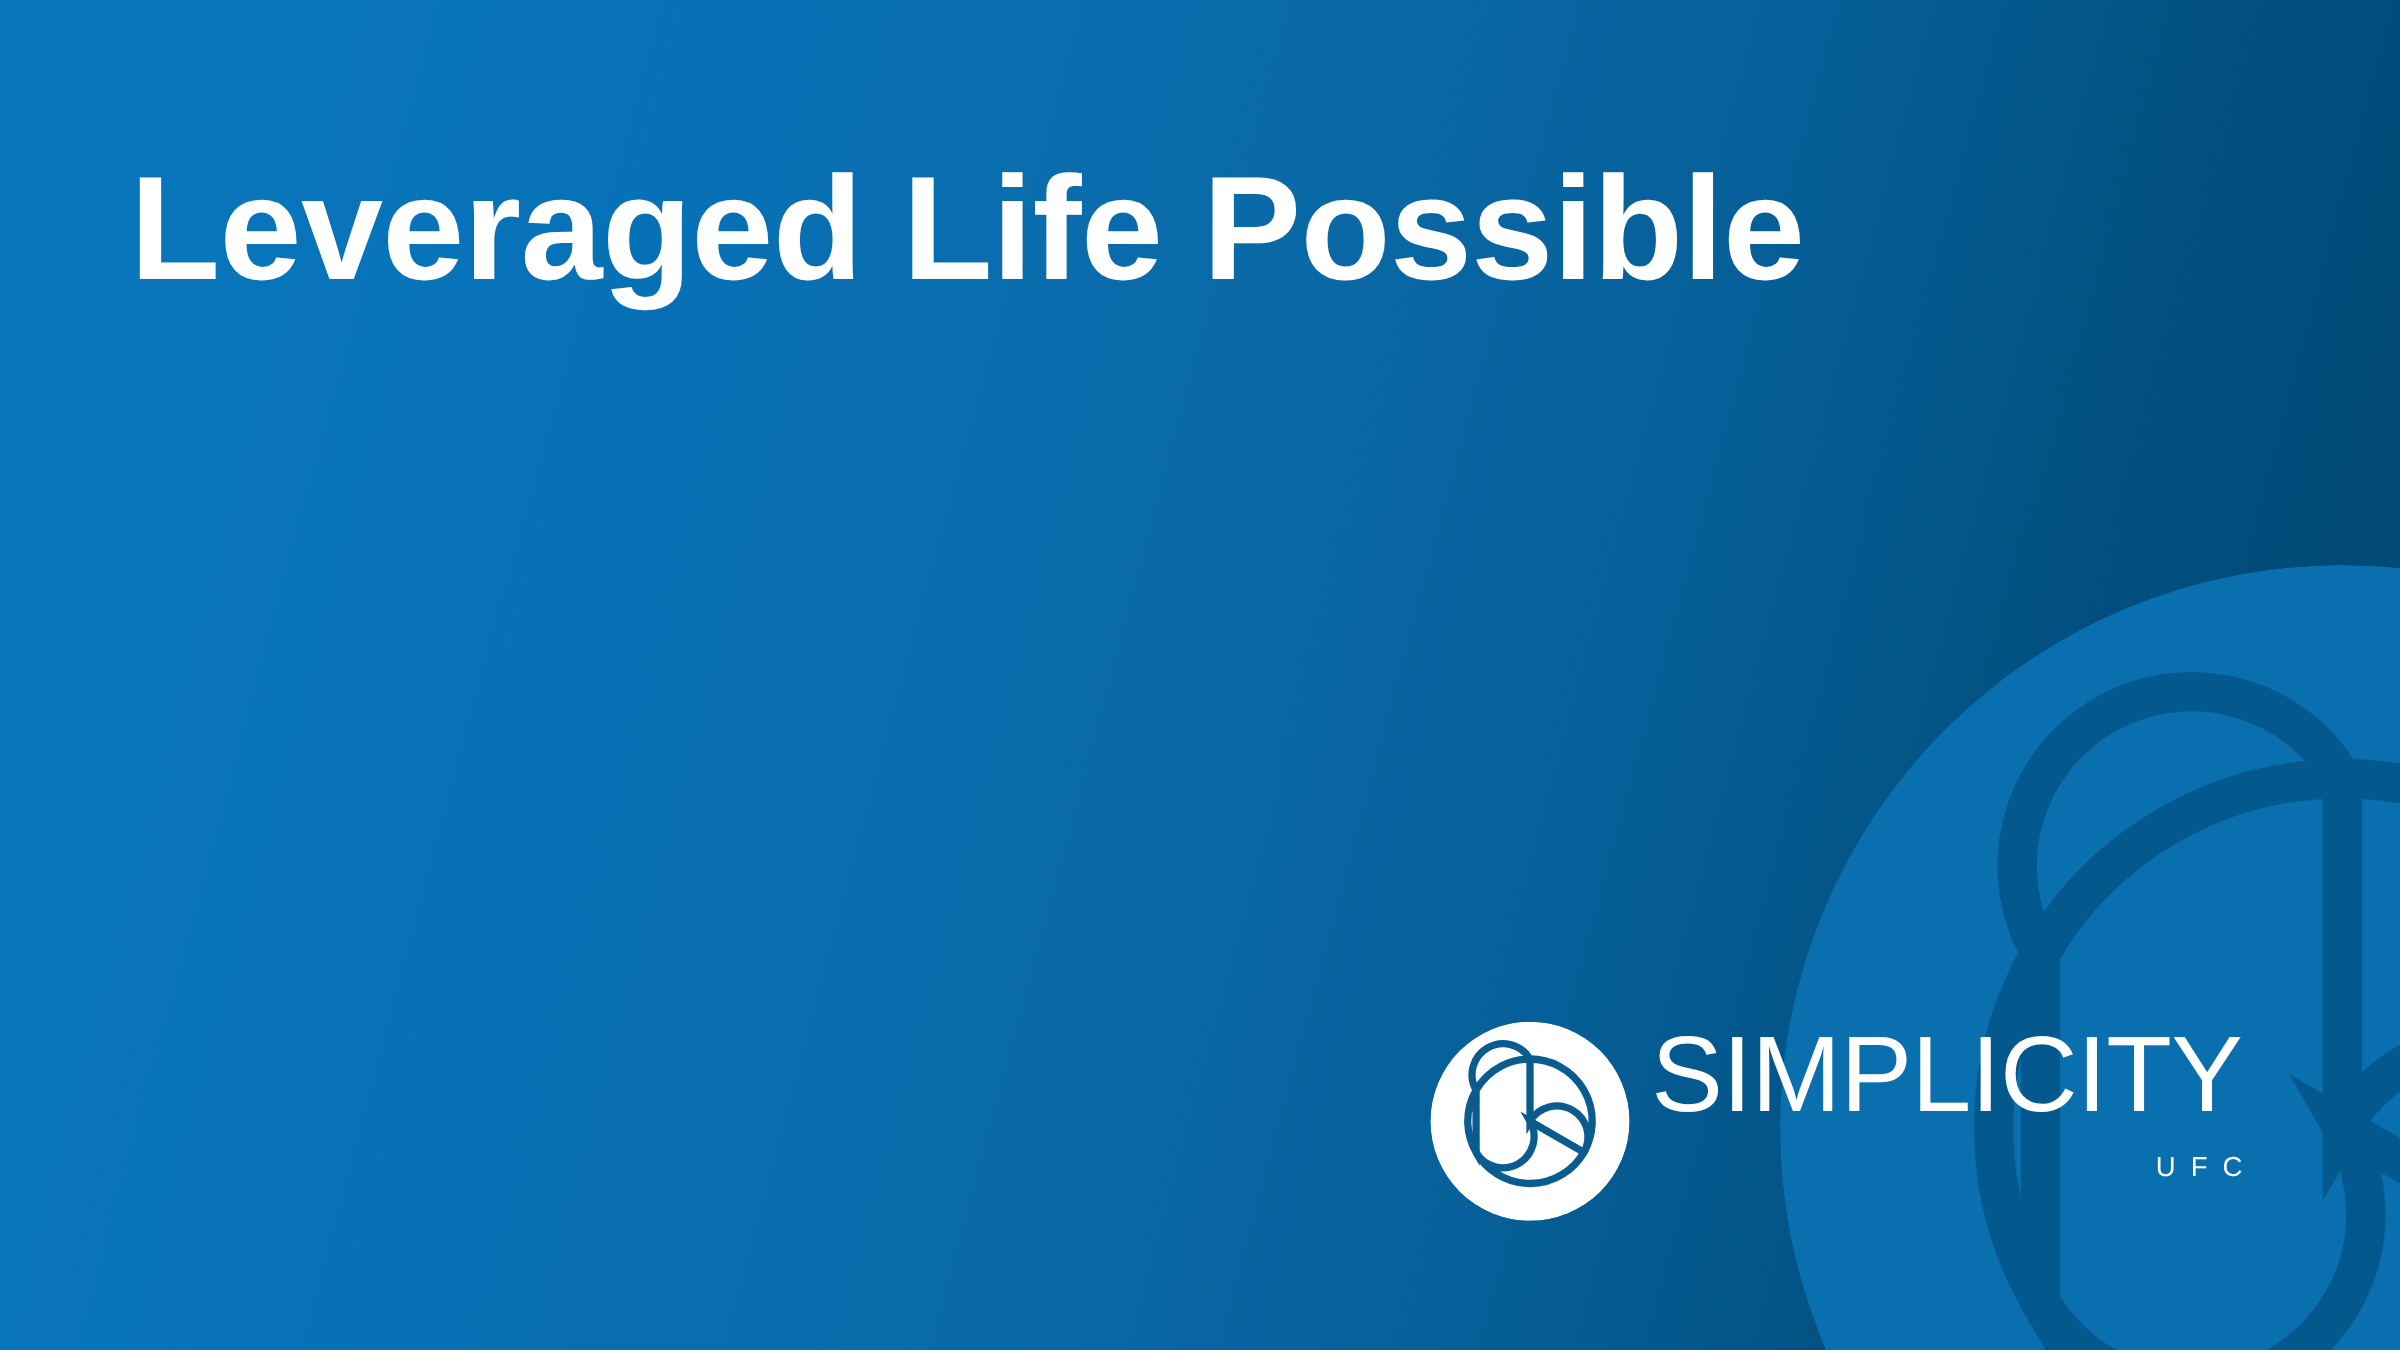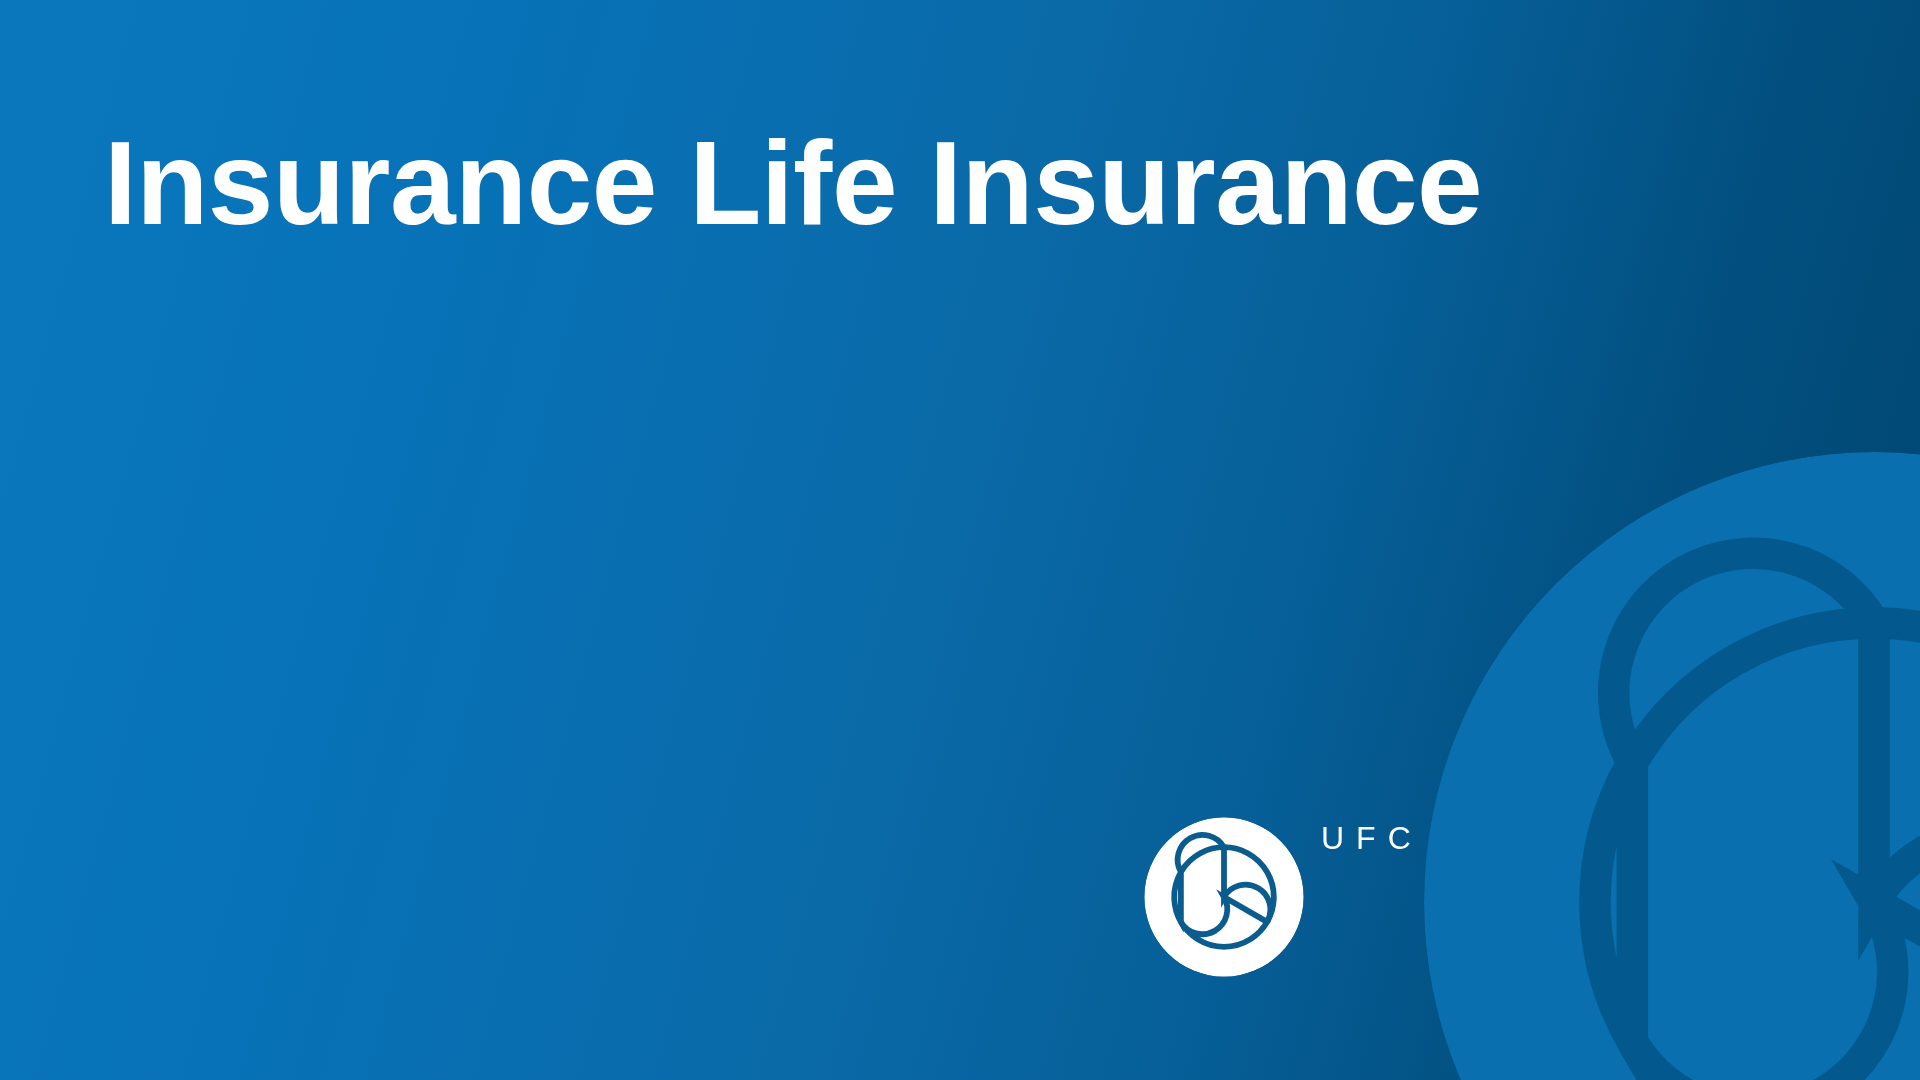--- a/index.html
+++ b/index.html
@@ -75,21 +75,21 @@
   #logo-wordmark {
     color: #ffffff;
     font-size: 86px;
     font-weight: 300;
     line-height: 96px;
     letter-spacing: -0.5px;
     white-space: nowrap;
   }
   #logo-subbrand {
     color: #ffffff;
-    font-size: 32px;
+    font-size: 22px;
     font-weight: 300;
     line-height: 40px;
     letter-spacing: 12px;
     margin-right: -12px;
     margin-top: 6px;
     white-space: nowrap;
   }
 </style>
 </head>
 <body>
@@ -108,21 +108,21 @@
         <g fill="none" stroke="#03598e" stroke-width="7">
           <path d="M100,100 m0,-62 a62,62 0 0,1 53.7,93 a31,31 0 0,0 -53.7,-31 z"></path>
           <path d="M100,100 m53.7,31 a62,62 0 0,1 -107.4,0 a31,31 0 0,0 53.7,-31 z"></path>
           <path d="M100,100 m-53.7,31 a62,62 0 0,1 53.7,-93 a31,31 0 0,0 -53.7,31 z"></path>
         </g>
       </g>
     </svg>
   </div>
 
   <div id="headline">
-    <div class="line line-bold">Insurance Life Insurance</div>
+    <div class="line line-bold">Leveraged Life Possible</div>
   </div>
 
   <div id="logo">
 
     <div id="logo-mark">
       <svg viewBox="0 0 200 200" xmlns="http://www.w3.org/2000/svg" aria-hidden="true">
         <defs>
           <clipPath id="mark-clip">
             <circle cx="100" cy="100" r="96"></circle>
           </clipPath>
@@ -132,18 +132,19 @@
           <g fill="none" stroke="#0a5c8f" stroke-width="7">
             <path d="M100,100 m0,-60 a60,60 0 0,1 51.96,90 a30,30 0 0,0 -51.96,-30 z"></path>
             <path d="M100,100 m51.96,30 a60,60 0 0,1 -103.92,0 a30,30 0 0,0 51.96,-30 z"></path>
             <path d="M100,100 m-51.96,30 a60,60 0 0,1 51.96,-90 a30,30 0 0,0 -51.96,30 z"></path>
           </g>
         </g>
       </svg>
     </div>
 
     <div id="logo-text">
+      <div id="logo-wordmark">SIMPLICITY</div>
       <div id="logo-subbrand">UFC</div>
     </div>
 
   </div>
 
 </div>
 
 </body></html>

